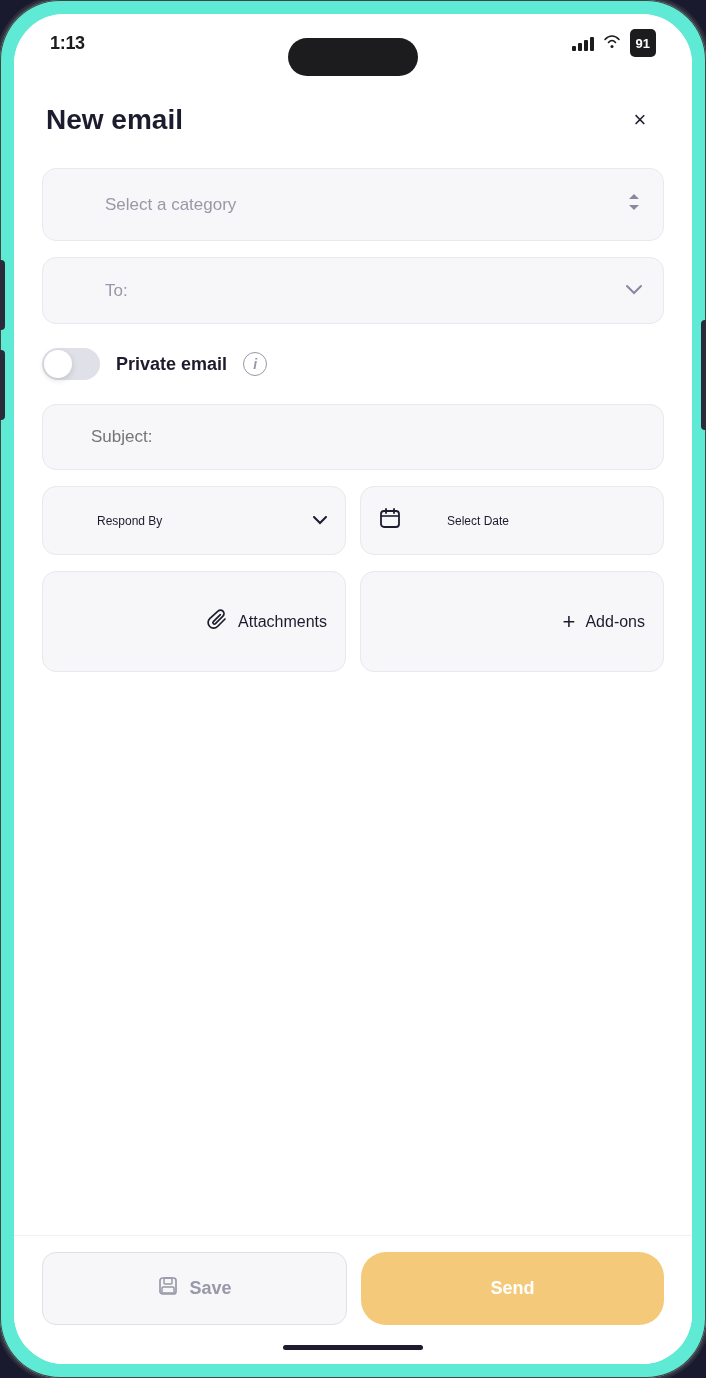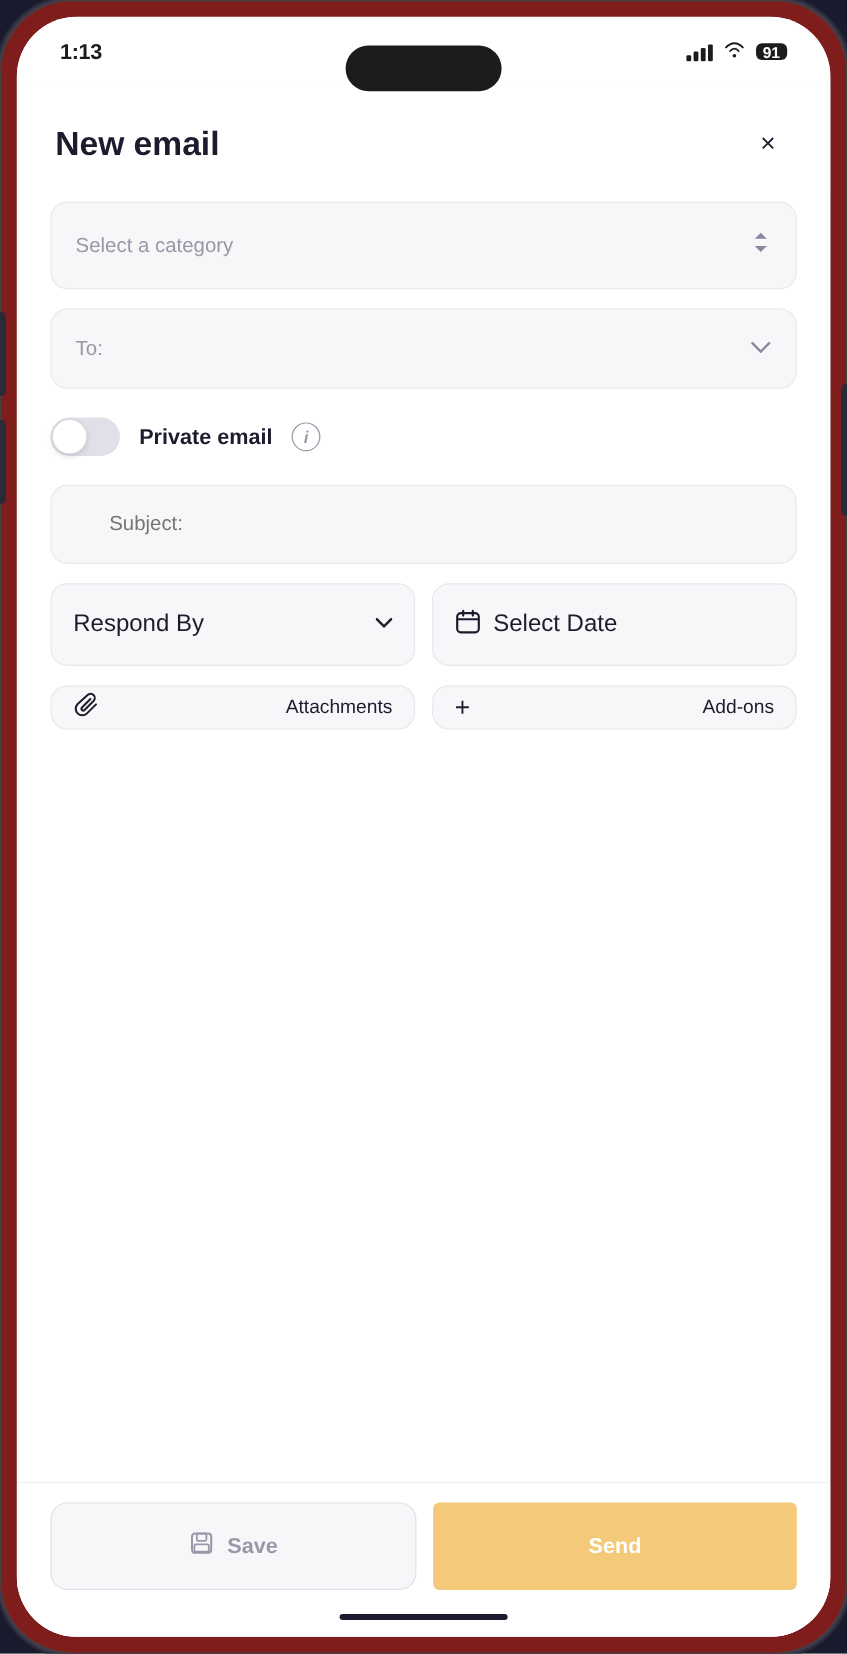--- a/index.html
+++ b/index.html
@@ -9,21 +9,21 @@
       display: flex;
       justify-content: center;
       align-items: center;
       min-height: 100vh;
       font-family: -apple-system, BlinkMacSystemFont, 'SF Pro Display', 'Helvetica Neue', sans-serif;
     }
 
     .phone-frame {
       width: 706px;
       height: 1378px;
-      background: #7f1d1d;
+      background: #5eead4;
       border-radius: 60px;
       position: relative;
       overflow: hidden;
       box-shadow: 0 0 0 2px #3a3a4a, 0 0 0 4px #2a2a3a, inset 0 0 0 1px #444;
     }
 
     .phone-screen {
       position: absolute;
       top: 14px;
       left: 14px;
@@ -92,21 +92,21 @@
 
     .battery-icon {
       display: flex;
       align-items: center;
       background: #1c1c1e;
       color: #fff;
       border-radius: 5px;
       padding: 2px 6px;
       font-size: 13px;
       font-weight: 600;
-      height: 14px;
+      height: 28px;
     }
 
     
     .content-area {
       flex: 1;
       background: #fff;
       overflow-y: auto;
       display: flex;
       flex-direction: column;
     }
@@ -155,20 +155,21 @@
       display: flex;
       align-items: center;
       justify-content: space-between;
       cursor: pointer;
     }
 
     .field-placeholder {
       font-size: 17px;
       color: #9898a8;
       font-weight: 400;
+      margin-left: 42px;
     }
 
     .chevron-icon {
       color: #8888a0;
       font-size: 18px;
     }
 
     
     .toggle-row {
       display: flex;
@@ -250,23 +251,24 @@
       border: 1.5px solid #e8e8ee;
       border-radius: 14px;
       padding: 20px 18px;
       display: flex;
       align-items: center;
       gap: 10px;
       cursor: pointer;
     }
 
     .half-field-label {
-      font-size: 20px;
+      font-size: 12px;
       color: #1c1c2e;
       font-weight: 500;
+      margin-left: 36px;
     }
 
     .half-field-icon {
       color: #1c1c2e;
       font-size: 18px;
     }
 
     .dropdown-chevron {
       color: #1c1c2e;
       font-size: 16px;
@@ -277,24 +279,24 @@
     .action-row {
       display: flex;
       gap: 14px;
     }
 
     .action-btn {
       flex: 1;
       background: #f7f7f9;
       border: 1.5px solid #e8e8ee;
       border-radius: 14px;
-      padding: 4px 18px;
-      display: flex;
-      align-items: center;
-      justify-content: space-between;
+      padding: 36px 18px;
+      display: flex;
+      align-items: center;
+      justify-content: flex-end;
       gap: 10px;
       cursor: pointer;
     }
 
     .action-btn-label {
       font-size: 16px;
       color: #1c1c2e;
       font-weight: 500;
     }
 
@@ -378,21 +380,21 @@
       display: flex;
       align-items: center;
       justify-content: center;
       gap: 10px;
     }
 
     .send-btn {
       flex: 1;
       background: #f5c97a;
       border: none;
-      border-radius: 5px;
+      border-radius: 25px;
       padding: 22px 16px;
       font-size: 18px;
       font-weight: 600;
       color: #fff;
       cursor: pointer;
       text-align: center;
     }
 
     
     .home-indicator {

